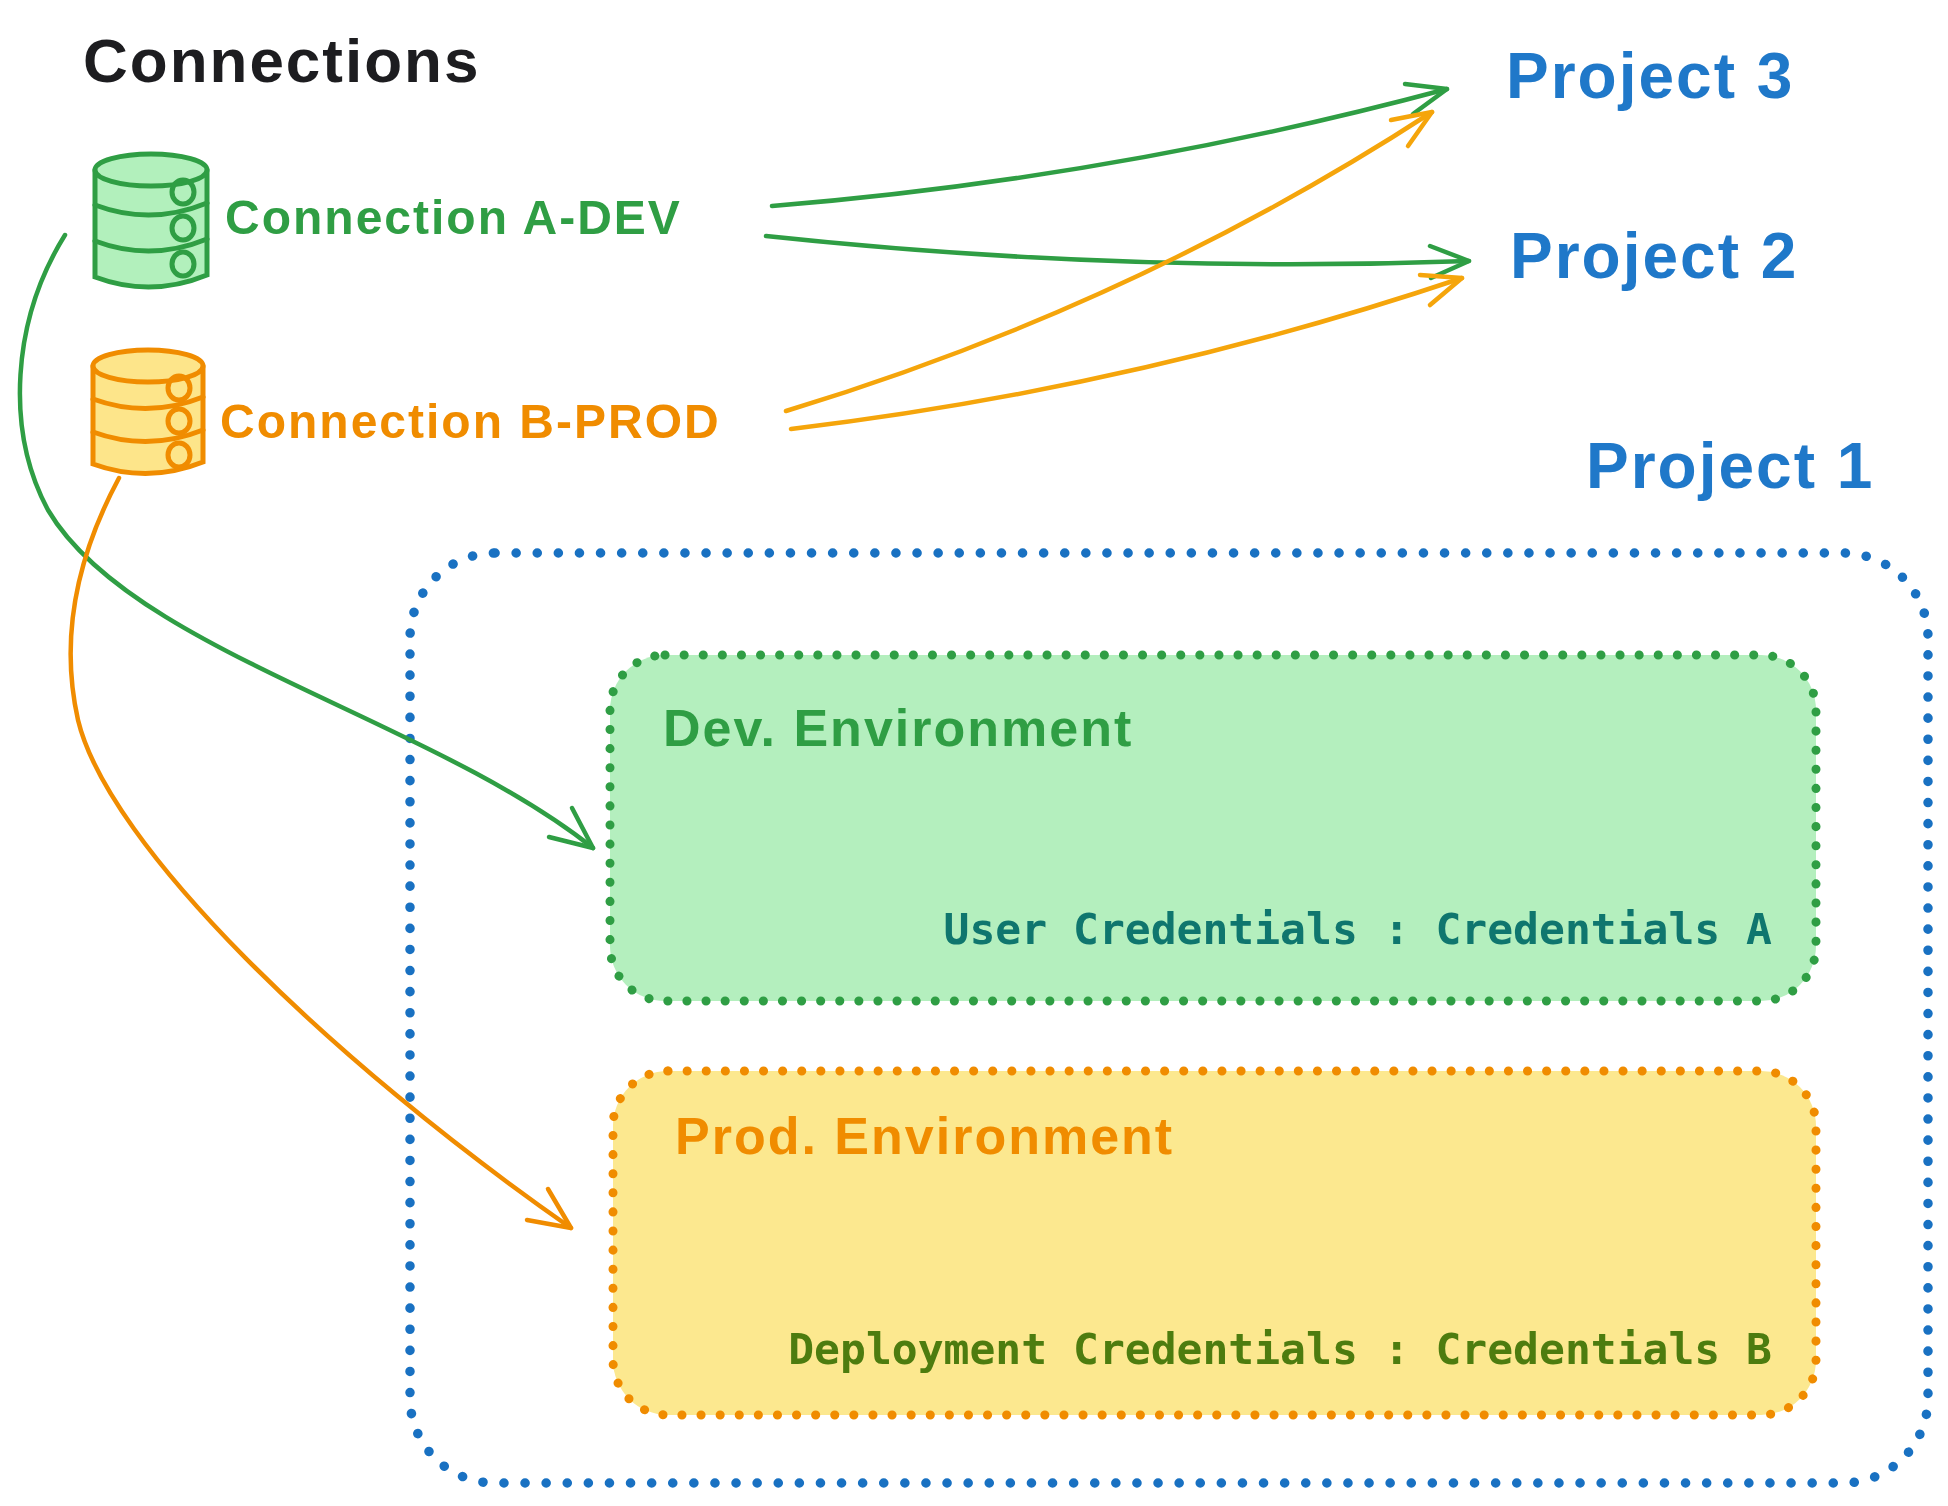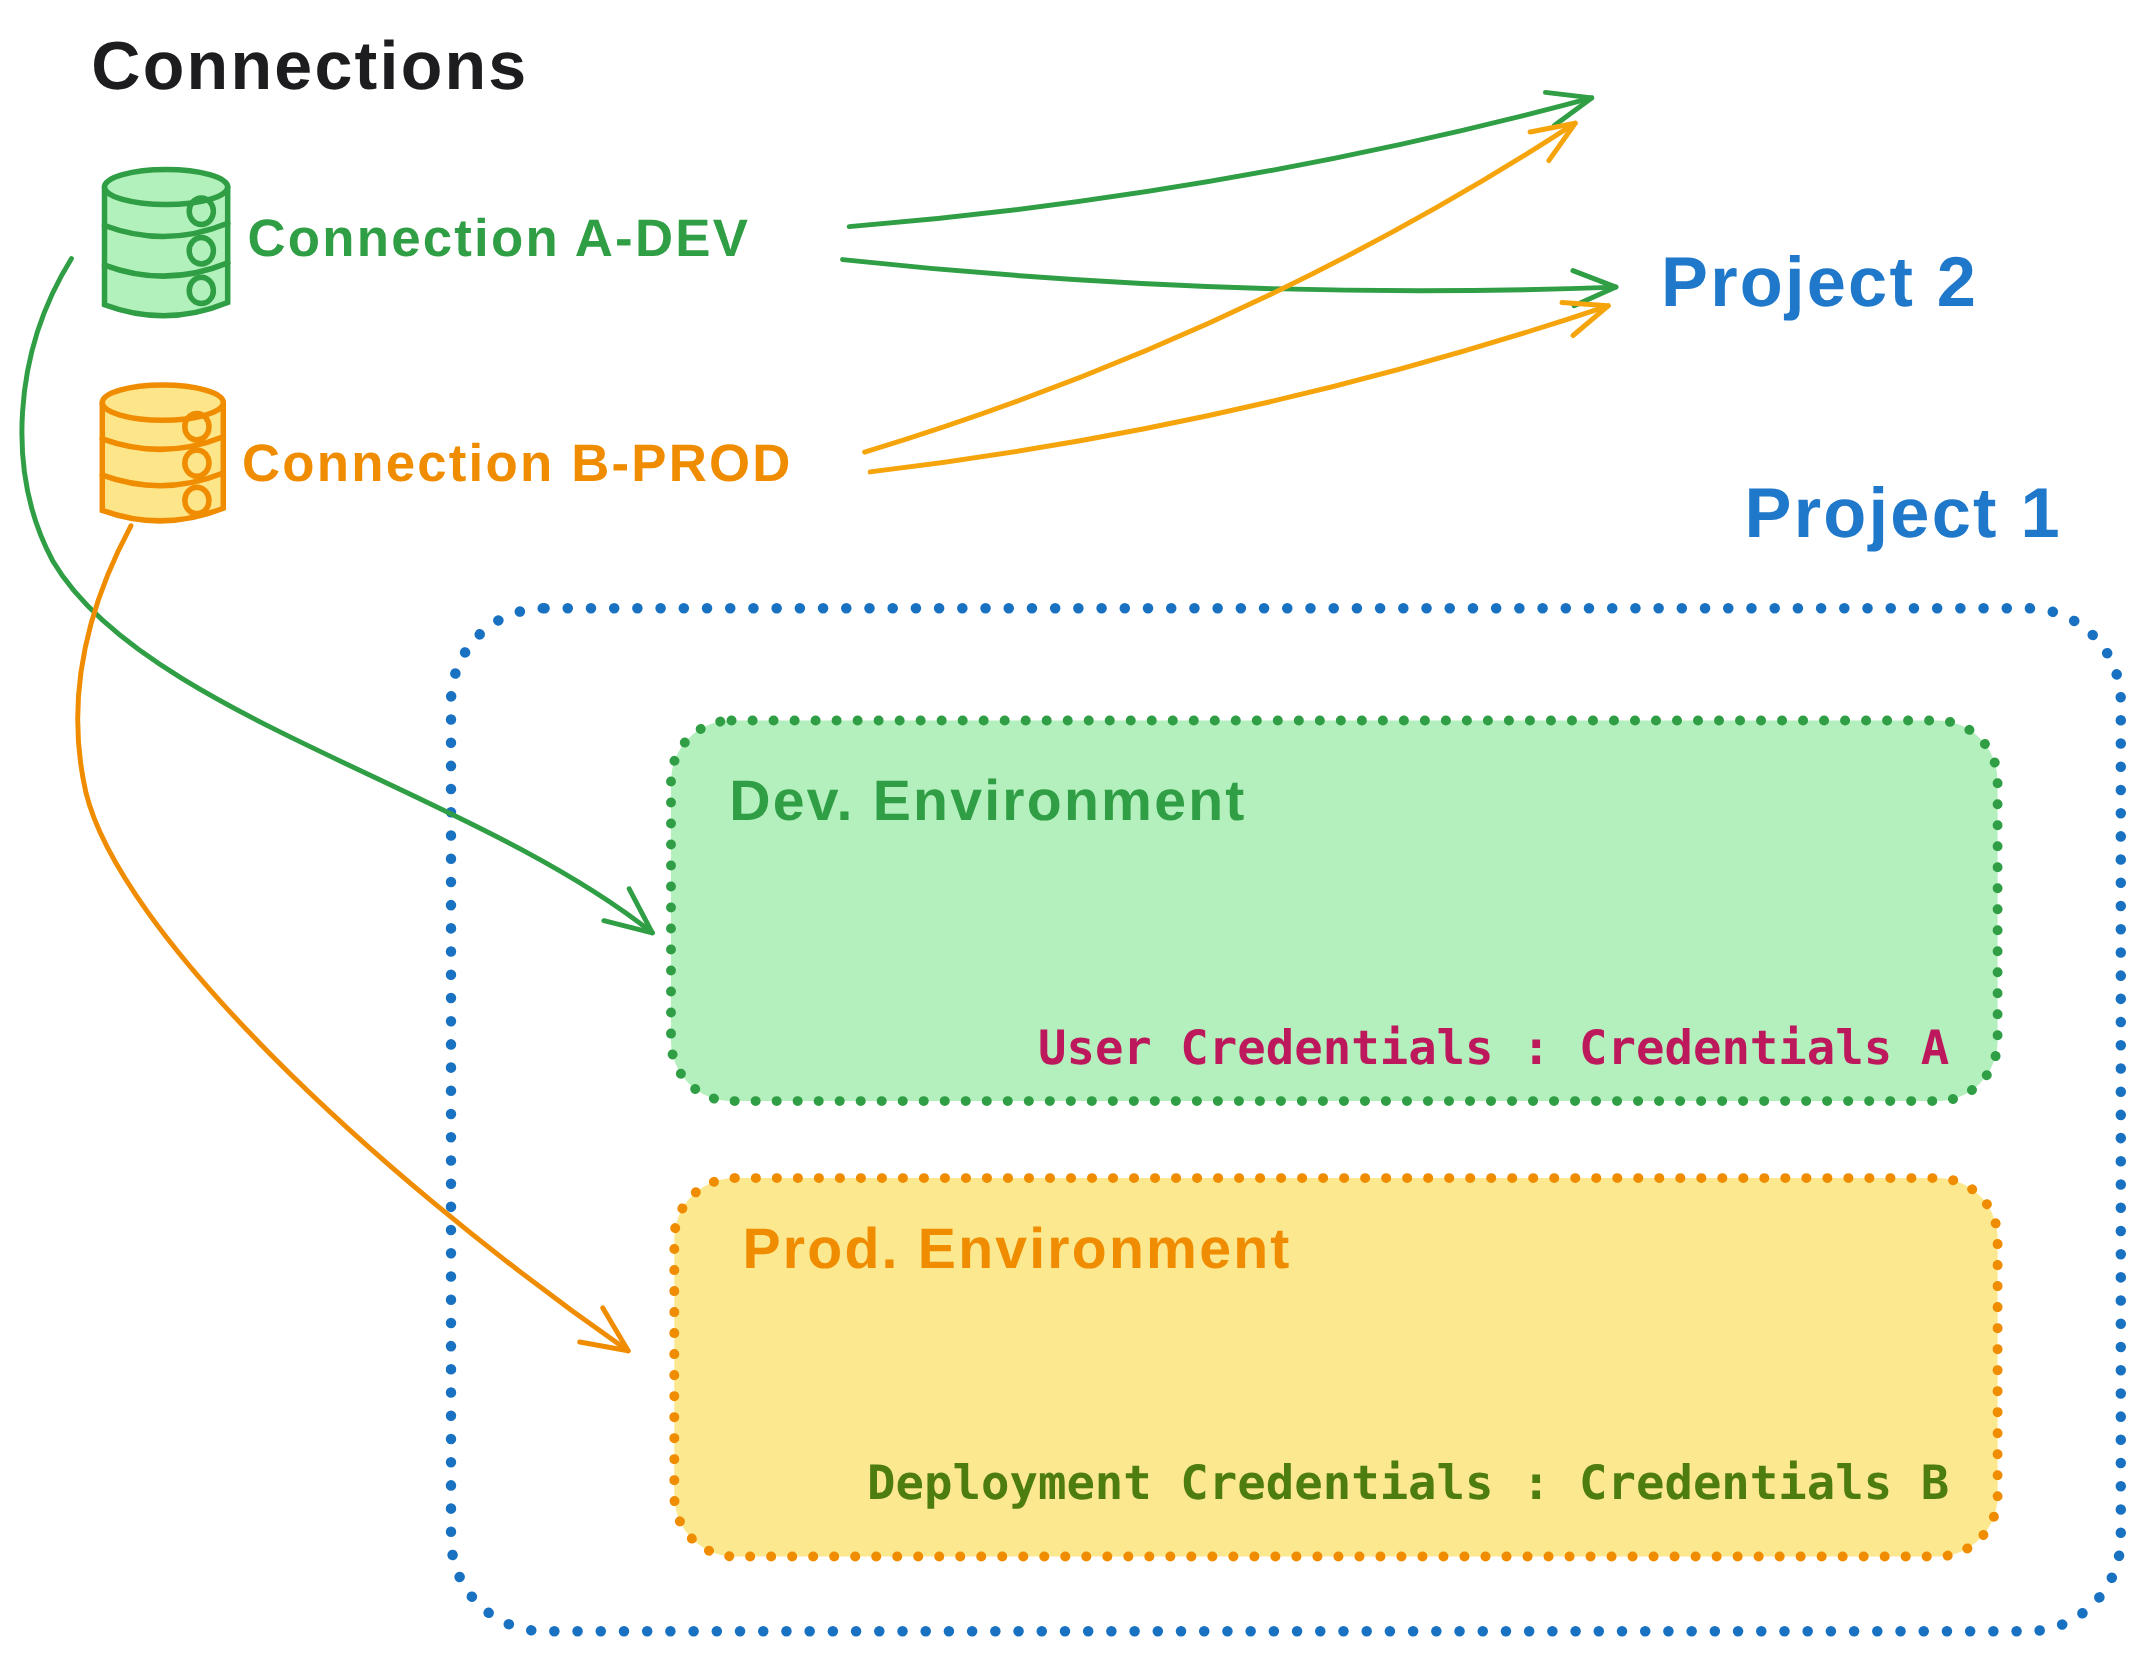--- a/index.html
+++ b/index.html
@@ -21,21 +21,21 @@
   .proj2{left:1510px;top:224px;}
   .proj1{left:1586px;top:434px;}
   .env-title{font-size:52px;}
   .dev-title{left:663px;top:702px;color:#2f9e44;}
   .prod-title{left:675px;top:1110px;color:#f08c00;}
   .creds{
     position:absolute;right:176px;text-align:right;
     font-family:"DejaVu Sans Mono", monospace;
     font-size:43px;font-weight:700;letter-spacing:0;line-height:1;
   }
-  .creds-dev{top:932px;color:#be185d;}
+  .creds-dev{top:908px;color:#0f766e;}
   .creds-prod{top:1328px;color:#4d7c0f;}
 </style>
 </head>
 <body>
 
 <div class="canvas">
 
   <svg class="shape-layer" viewBox="0 0 1948 1506" xmlns="http://www.w3.org/2000/svg">
 
     <rect x="410" y="553" width="1518" height="930" rx="85" ry="85" fill="none" stroke="#1971c2" stroke-width="9.5" stroke-dasharray="0.1 21" stroke-linecap="round"></rect>
@@ -87,20 +87,21 @@
       <ellipse cx="179" cy="421" rx="11" ry="12"></ellipse>
       <ellipse cx="179" cy="455" rx="11" ry="12"></ellipse>
     </g>
   </svg>
 
   <div class="txt title">Connections</div>
 
   <div class="txt conn-b">Connection B-PROD</div>
   <div class="txt conn-a">Connection A-DEV</div>
 
+  <div class="txt proj proj3">Project 3</div>
   <div class="txt proj proj2">Project 2</div>
   <div class="txt proj proj1">Project 1</div>
 
   <div class="txt env-title dev-title">Dev. Environment</div>
   <div class="creds creds-dev">User Credentials : Credentials A</div>
 
   <div class="txt env-title prod-title">Prod. Environment</div>
   <div class="creds creds-prod">Deployment Credentials : Credentials B</div>
 
 </div>

